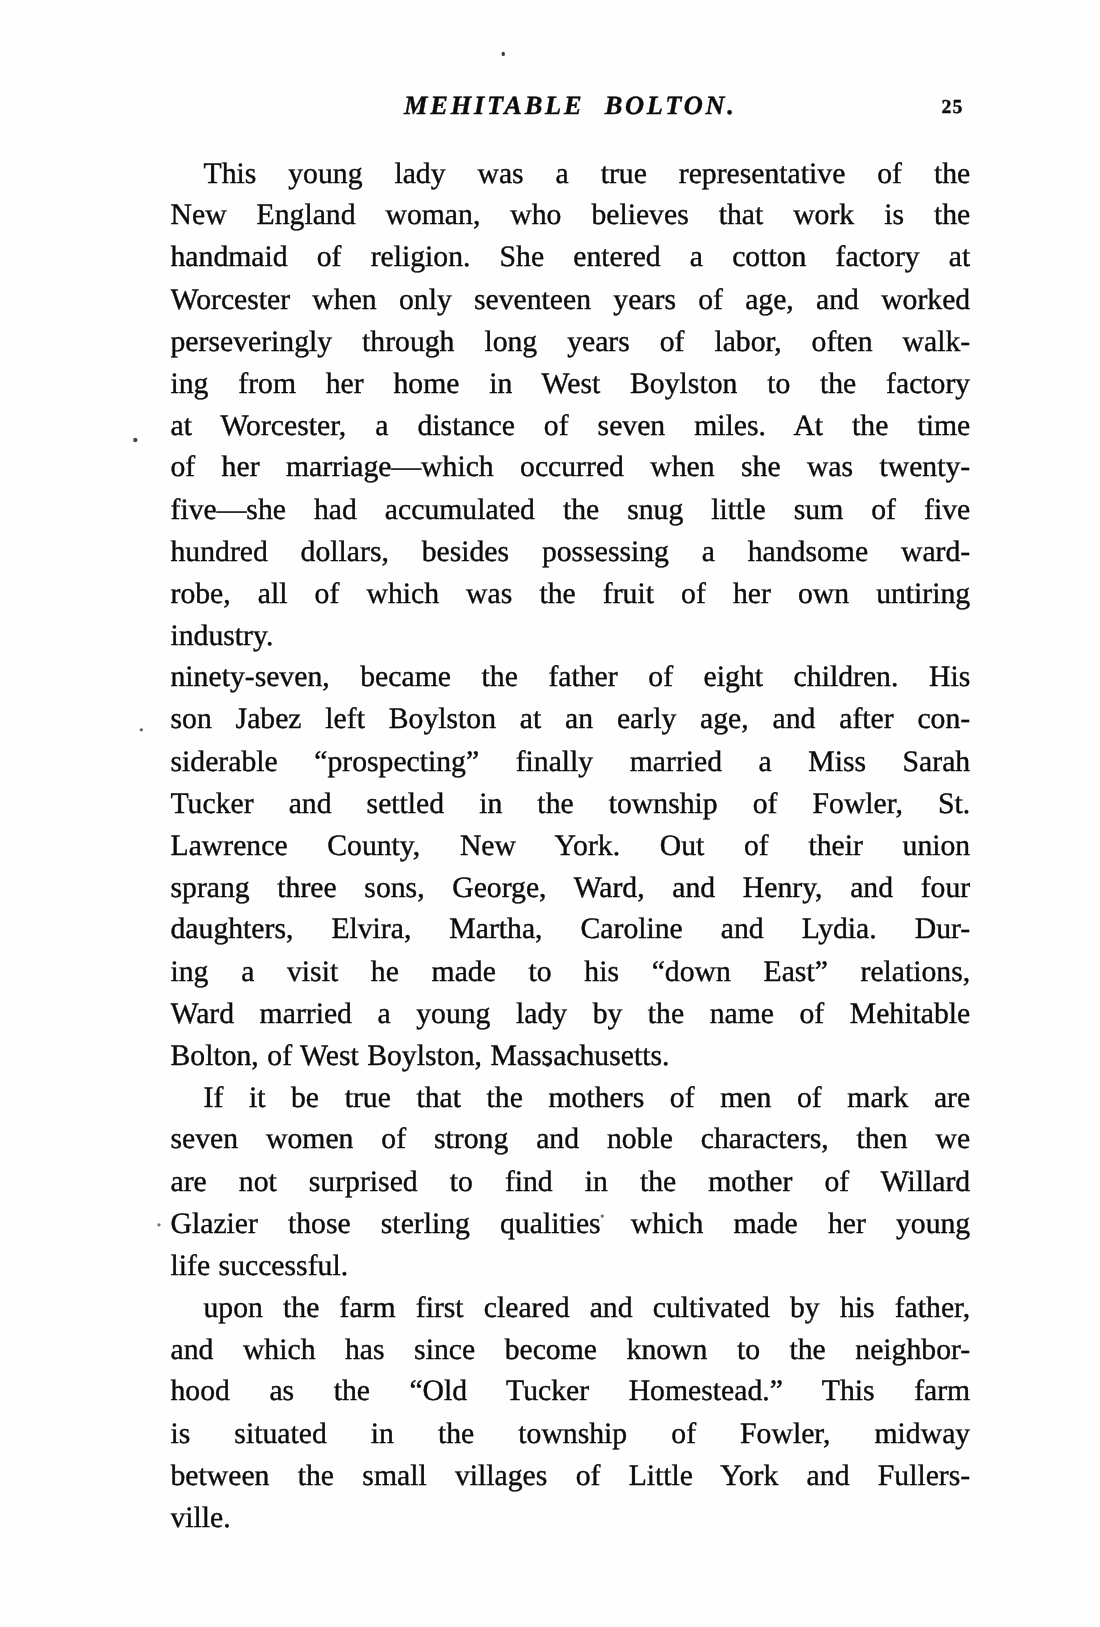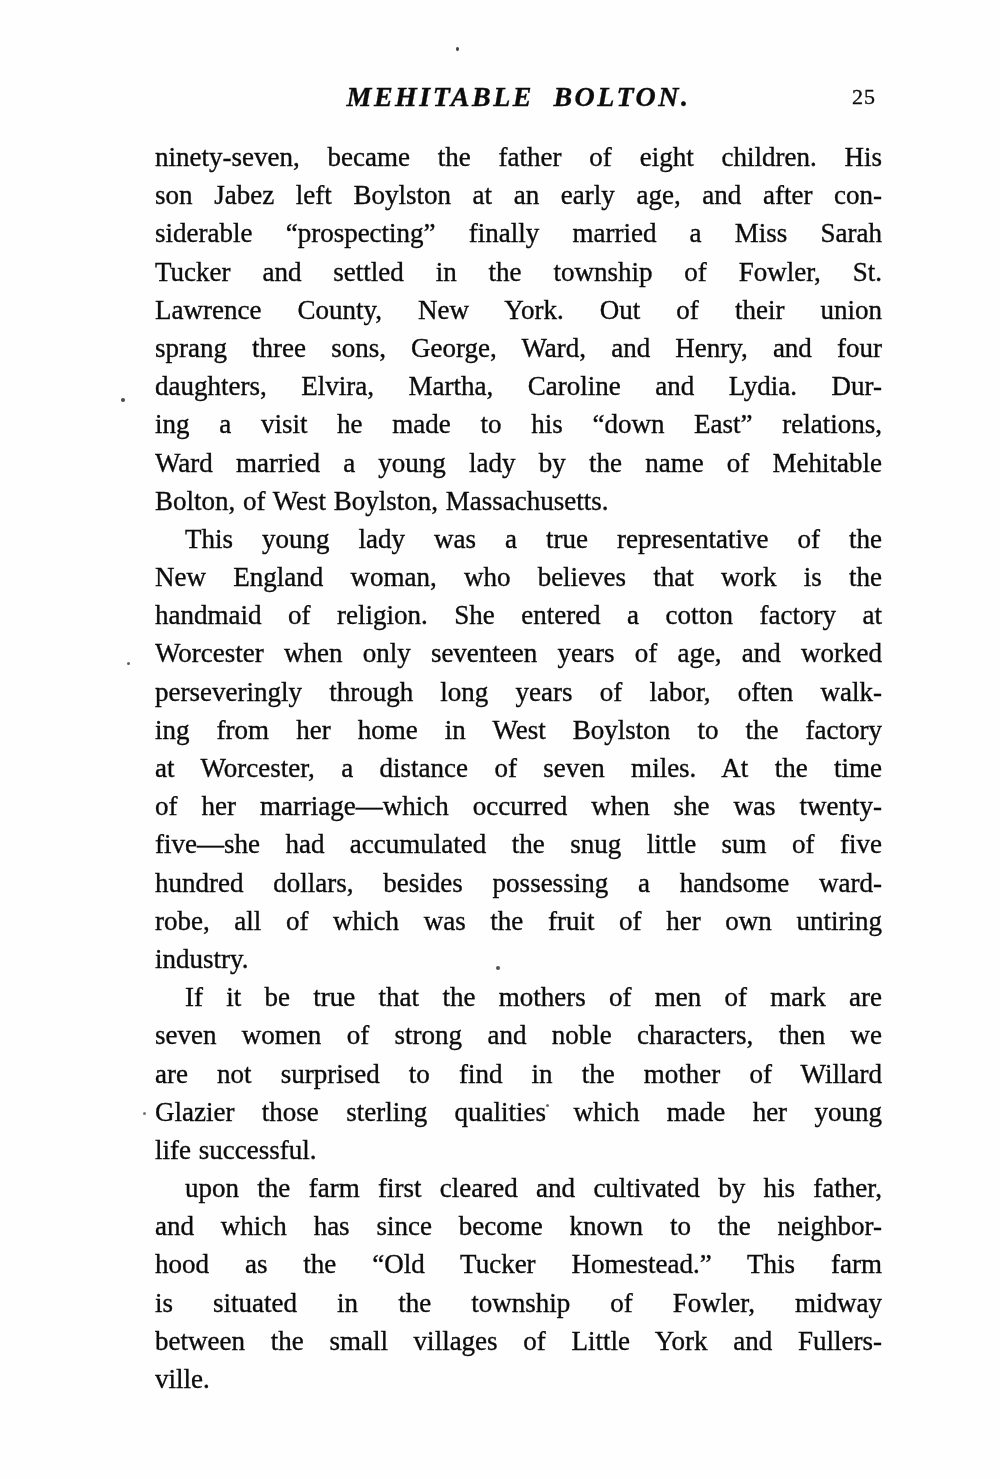--- a/index.html
+++ b/index.html
@@ -26,31 +26,31 @@
   .running-header {
     position: relative;
     height: 30px;
     margin-bottom: 26px;
   }
   .header-title {
     display: block;
     text-align: center;
     font-style: italic;
     font-weight: bold;
-    font-size: 28px;
+    font-size: 24px;
     line-height: 30px;
     letter-spacing: 2.5px;
     word-spacing: 10px;
   }
   .page-number {
     position: absolute;
     right: 6px;
     top: 0;
-    font-size: 22px;
-    font-weight: normal;
+    font-size: 18px;
+    font-weight: bold;
     line-height: 30px;
     letter-spacing: 1px;
   }
   .para {
     margin: 0;
     padding: 0;
   }
   .line {
     display: block;
     width: 100%;
@@ -87,46 +87,46 @@
   <div class="speck" style="left:143px; top:1112px; width:3px; height:3px; opacity:.6;"></div>
   <div class="speck" style="left:546px; top:1104px; width:3px; height:3px; opacity:.65;"></div>
 
   <div class="content">
 
     <div class="running-header">
       <span class="header-title">MEHITABLE BOLTON.</span>
       <span class="page-number">25</span>
     </div>
 
-    <p class="para">
-      <span class="line">ninety-seven, became the father of eight children. His</span>
-      <span class="line">son Jabez left Boylston at an early age, and after con-</span>
-      <span class="line">siderable “prospecting” finally married a Miss Sarah</span>
-      <span class="line">Tucker and settled in the township of Fowler, St.</span>
-      <span class="line">Lawrence County, New York. Out of their union</span>
-      <span class="line">sprang three sons, George, Ward, and Henry, and four</span>
-      <span class="line">daughters, Elvira, Martha, Caroline and Lydia. Dur-</span>
-      <span class="line">ing a visit he made to his “down East” relations,</span>
-      <span class="line">Ward married a young lady by the name of Mehitable</span>
-      <span class="line last">Bolton, of West Boylston, Massachusetts.</span>
-    </p>
-
     <p class="para indent">
       <span class="line">This young lady was a true representative of the</span>
       <span class="line">New England woman, who believes that work is the</span>
       <span class="line">handmaid of religion. She entered a cotton factory at</span>
       <span class="line">Worcester when only seventeen years of age, and worked</span>
       <span class="line">perseveringly through long years of labor, often walk-</span>
       <span class="line">ing from her home in West Boylston to the factory</span>
       <span class="line">at Worcester, a distance of seven miles. At the time</span>
       <span class="line">of her marriage—which occurred when she was twenty-</span>
       <span class="line">five—she had accumulated the snug little sum of five</span>
       <span class="line">hundred dollars, besides possessing a handsome ward-</span>
       <span class="line">robe, all of which was the fruit of her own untiring</span>
       <span class="line last">industry.</span>
+    </p>
+
+    <p class="para">
+      <span class="line">ninety-seven, became the father of eight children. His</span>
+      <span class="line">son Jabez left Boylston at an early age, and after con-</span>
+      <span class="line">siderable “prospecting” finally married a Miss Sarah</span>
+      <span class="line">Tucker and settled in the township of Fowler, St.</span>
+      <span class="line">Lawrence County, New York. Out of their union</span>
+      <span class="line">sprang three sons, George, Ward, and Henry, and four</span>
+      <span class="line">daughters, Elvira, Martha, Caroline and Lydia. Dur-</span>
+      <span class="line">ing a visit he made to his “down East” relations,</span>
+      <span class="line">Ward married a young lady by the name of Mehitable</span>
+      <span class="line last">Bolton, of West Boylston, Massachusetts.</span>
     </p>
 
     <p class="para indent">
       <span class="line">If it be true that the mothers of men of mark are</span>
       <span class="line">seven women of strong and noble characters, then we</span>
       <span class="line">are not surprised to find in the mother of Willard</span>
       <span class="line">Glazier those sterling qualities which made her young</span>
       <span class="line last">life successful.</span>
     </p>
 

